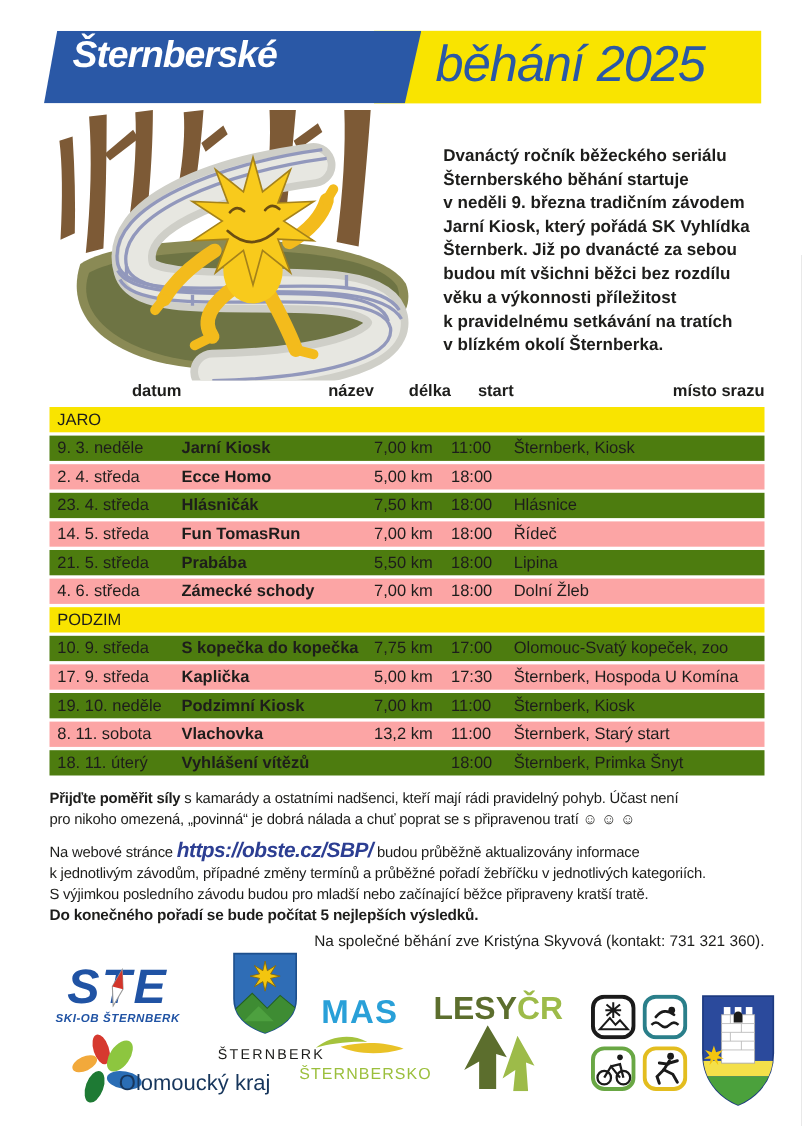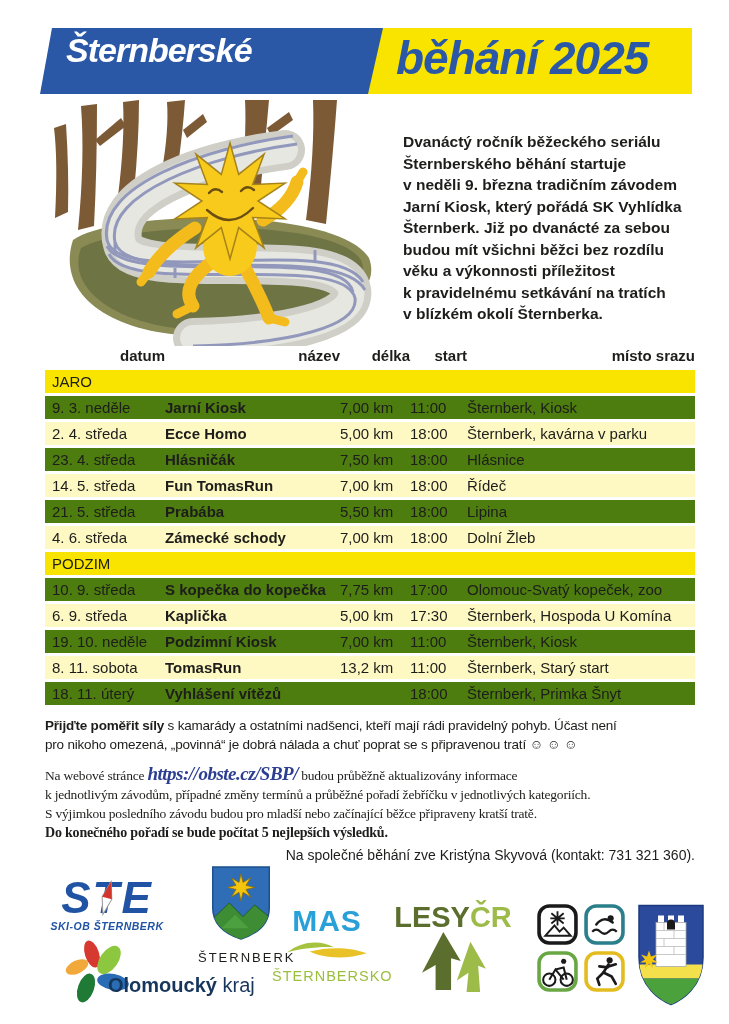--- a/index.html
+++ b/index.html
@@ -6,47 +6,47 @@
   .page{position:relative;width:729px;height:1024px;background:#fff;overflow:hidden;
         font-family:"Liberation Sans",sans-serif;color:#1d1d1b;margin:0 auto;}
 
   
   .banner{position:absolute;top:28px;left:40px;width:652px;height:66px;}
   .banner-yellow{position:absolute;left:300px;top:0;width:352px;height:66px;background:#f9e400;}
   .banner-blue{position:absolute;left:0;top:0;width:343px;height:66px;background:#2a58a6;
                clip-path:polygon(12px 0,100% 0,calc(100% - 15px) 100%,0 100%);}
   .banner-title-left{position:absolute;left:26px;top:3px;font-size:34px;font-weight:bold;
                      font-style:italic;color:#fff;letter-spacing:-1px;}
-  .banner-title-right{position:absolute;left:356px;top:3px;font-size:46px;font-weight:bold;
+  .banner-title-right{position:absolute;left:356px;top:3px;font-size:46px;font-weight:normal;
                       font-style:italic;color:#2a58a6;letter-spacing:-1px;}
 
   
   .illo{position:absolute;left:45px;top:98px;width:352px;height:248px;}
 
   
   .intro{position:absolute;left:403px;top:131px;width:305px;font-size:15.5px;font-weight:bold;
          line-height:21.5px;white-space:pre-line;}
 
   
   .sched{position:absolute;left:45px;top:345px;width:650px;}
   .trow{display:grid;grid-template-columns:120px 175px 70px 57px 1fr;align-items:center;
         height:23px;margin-bottom:3px;font-size:15px;}
   .trow.head{font-weight:bold;height:21px;margin-bottom:4px;text-align:right;}
   .trow.section{background:#f9e400;font-weight:normal;}
   .trow.light{background:#4d7c0f;}
-  .trow.dark{background:#fef9c3;}
+  .trow.dark{background:#fca5a5;}
   .c-datum{padding-left:7px;}
   .c-nazev{font-weight:bold;}
   .trow.head .c-nazev{font-weight:bold;}
 
   
   .para{position:absolute;left:45px;width:655px;font-size:13.5px;line-height:19px;
         letter-spacing:-0.2px;white-space:pre-line;}
   .para1{top:716px;}
-  .para2{top:764px;font-family:Liberation Serif, serif;}
+  .para2{top:764px;}
   .bold{font-weight:bold;}
   .weblink{font-weight:bold;font-style:italic;font-size:19px;color:#2c3e92;text-decoration:none;
            letter-spacing:-0.5px;}
   .bold-line{font-weight:bold;font-size:14px;}
   .contact{position:absolute;right:34px;top:847px;font-size:14px;margin-left:20px;}
 
   
   .logos{position:absolute;left:0;top:860px;width:729px;height:164px;}
   .logo{position:absolute;}
   .ste{left:42px;top:18px;width:130px;text-align:center;}
@@ -61,21 +61,21 @@
   .mas-title{font-size:30px;font-weight:bold;color:#29a0d8;line-height:30px;letter-spacing:1px;}
   .mas-label{font-size:14.5px;color:#9bbf3c;letter-spacing:1px;margin-top:2px;}
   .lesy{left:393px;top:42px;width:120px;text-align:center;}
   .lesy-title{font-size:29px;font-weight:bold;line-height:30px;letter-spacing:0px;}
   .lesy-p1{color:#5c6e2d;}
   .lesy-p2{color:#9dbb49;}
   .sports{left:537px;top:44px;display:grid;grid-template-columns:41px 41px;grid-gap:6px;}
   .towercoa{left:636px;top:40px;}
   .olk{left:62px;top:78px;width:180px;}
   .olk-text{position:absolute;left:46px;top:36px;font-size:20px;white-space:nowrap;}
-  .olk-bold{font-weight:bold;color:#17365c;}
+  .olk-bold{font-weight:normal;color:#17365c;}
   .olk-reg{color:#17365c;}
 </style>
 </head>
 <body>
 
 <div class="page">
 
   <div class="banner">
     <div class="banner-yellow"></div>
     <div class="banner-blue"></div>
@@ -169,21 +169,20 @@
       <div class="c-nazev">Jarní Kiosk</div>
       <div>7,00 km</div>
       <div>11:00</div>
       <div>Šternberk, Kiosk</div>
     </div>
     <div class="trow dark">
       <div class="c-datum">2. 4. středa</div>
       <div class="c-nazev">Ecce Homo</div>
       <div>5,00 km</div>
       <div>18:00</div>
-      <div>Šternberk, kavárna v parku</div>
     </div>
     <div class="trow light">
       <div class="c-datum">23. 4. středa</div>
       <div class="c-nazev">Hlásničák</div>
       <div>7,50 km</div>
       <div>18:00</div>
       <div>Hlásnice</div>
     </div>
     <div class="trow dark">
       <div class="c-datum">14. 5. středa</div>
@@ -216,36 +215,36 @@
     </div>
 
     <div class="trow light">
       <div class="c-datum">10. 9. středa</div>
       <div class="c-nazev">S kopečka do kopečka</div>
       <div>7,75 km</div>
       <div>17:00</div>
       <div>Olomouc-Svatý kopeček, zoo</div>
     </div>
     <div class="trow dark">
-      <div class="c-datum">6. 9. středa</div>
+      <div class="c-datum">17. 9. středa</div>
       <div class="c-nazev">Kaplička</div>
       <div>5,00 km</div>
       <div>17:30</div>
       <div>Šternberk, Hospoda U Komína</div>
     </div>
     <div class="trow light">
       <div class="c-datum">19. 10. neděle</div>
       <div class="c-nazev">Podzimní Kiosk</div>
       <div>7,00 km</div>
       <div>11:00</div>
       <div>Šternberk, Kiosk</div>
     </div>
     <div class="trow dark">
       <div class="c-datum">8. 11. sobota</div>
-      <div class="c-nazev">TomasRun</div>
+      <div class="c-nazev">Vlachovka</div>
       <div>13,2 km</div>
       <div>11:00</div>
       <div>Šternberk, Starý start</div>
     </div>
     <div class="trow light">
       <div class="c-datum">18. 11. úterý</div>
       <div class="c-nazev">Vyhlášení vítězů</div>
       <div></div>
       <div>18:00</div>
       <div>Šternberk, Primka Šnyt</div>

